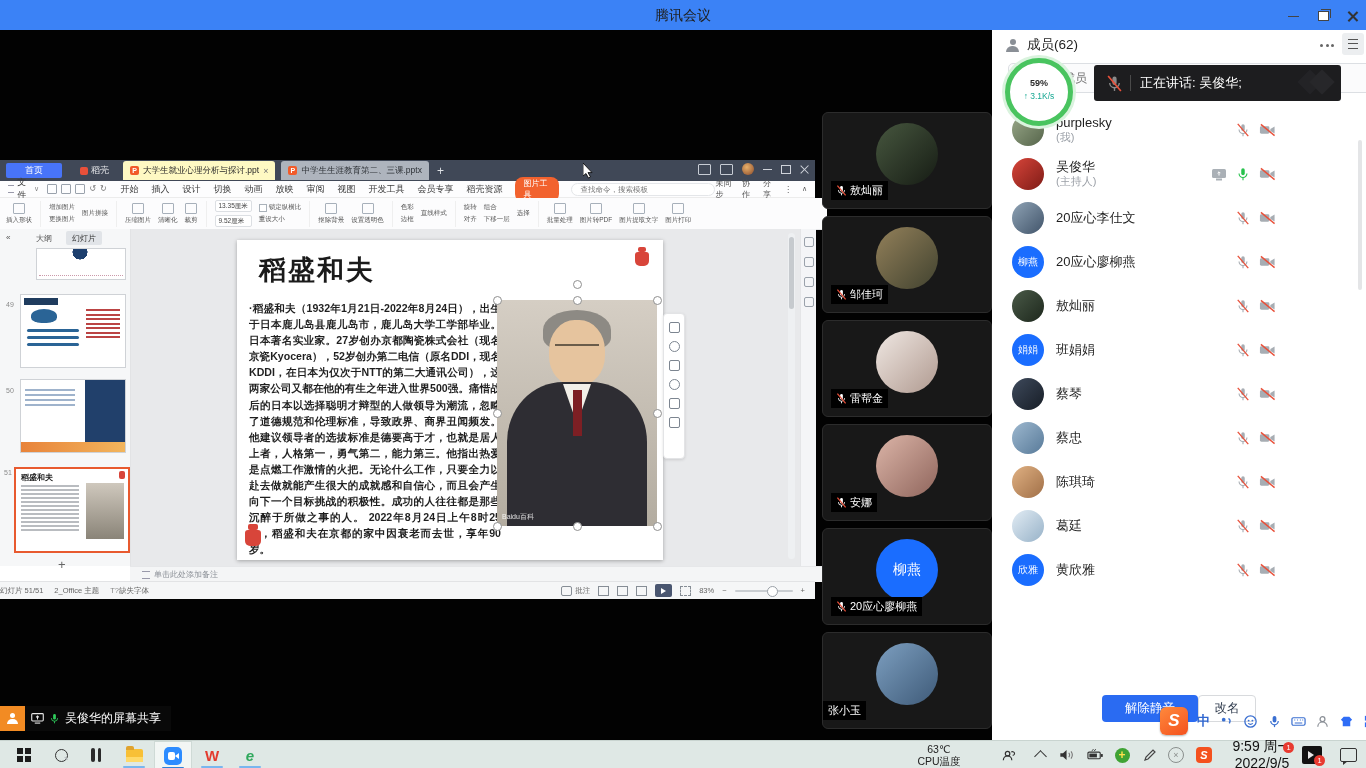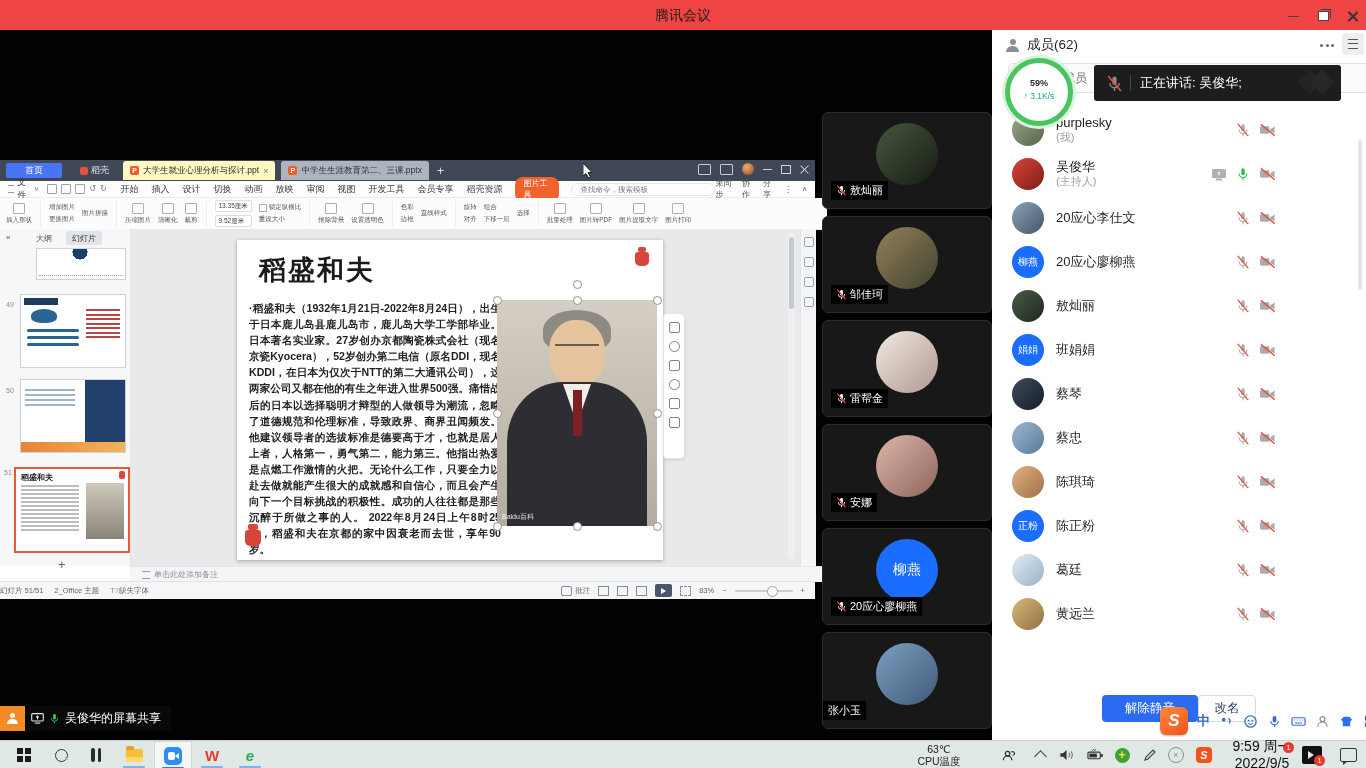--- a/index.html
+++ b/index.html
@@ -1,20 +1,20 @@
 <!DOCTYPE html>
 <html><head>
 <meta charset="utf-8">
 <style>
   html,body{margin:0;padding:0;}
   body{width:1366px;height:768px;position:relative;overflow:hidden;
        font-family:"Liberation Sans","DejaVu Sans",sans-serif;background:#000;}
   .abs{position:absolute;}
   
-  #titlebar{left:0;top:0;width:1366px;height:30px;background:#ef4444;border-bottom:1px solid #e4e4e4;}
+  #titlebar{left:0;top:0;width:1366px;height:30px;background:#3b82f6;border-bottom:1px solid #e4e4e4;}
   #win-title{left:0;right:0;top:7px;text-align:center;font-size:14px;color:#1f1f1f;}
   .winctl{top:9px;width:26px;height:14px;display:flex;align-items:center;justify-content:center;cursor:default;}
   .minline{width:11px;height:0;border-top:1.5px solid #444;}
   .maxbox{width:9px;height:8px;border:1.2px solid #444;background:#fff;position:relative;}
   .maxbox:before{content:"";position:absolute;left:2px;top:-3px;width:9px;height:8px;border:1.2px solid #444;border-bottom:none;border-left:none;}
   .closex{position:relative;width:12px;height:12px;}
   .closex:before,.closex:after{content:"";position:absolute;left:5px;top:0;width:1.6px;height:13px;background:#333;}
   .closex:before{transform:rotate(45deg);} .closex:after{transform:rotate(-45deg);}
   
   #share-area{left:0;top:30px;width:992px;height:710px;background:#020202;}
@@ -864,91 +864,69 @@
             <line x1="2" y1="1" x2="14" y2="15" stroke="#e8503a" stroke-width="1.5"></line>
           </svg>
           <svg width="17" height="14" viewBox="0 0 18 14">
             <rect x="1" y="3" width="10" height="8" rx="1.5" fill="#a7adb3"></rect>
             <path d="M12 6l4.5-2.8v7.6L12 8z" fill="#a7adb3"></path>
             <line x1="2" y1="1" x2="16.5" y2="13" stroke="#e8503a" stroke-width="1.5"></line>
           </svg>
         </div>
       </div>
 
+
       <div class="m-row">
-
-        <div class="m-avatar text">
-          <span>正粉</span>
-        </div>
+        <div class="m-avatar" style="--c1: #e2ecf4; --c2: #97b2c8;"></div>
+
         <div class="m-names">
-          <div class="m-name">陈正粉</div>
+          <div class="m-name">葛廷</div>
 
         </div>
         <div class="m-icons">
 
           <svg width="14" height="14" viewBox="0 0 16 16">
             <rect x="6" y="1.5" width="4" height="8" rx="2" fill="#a7adb3"></rect>
             <path d="M3.5 7.5a4.5 4.5 0 0 0 9 0" stroke="#a7adb3" stroke-width="1.3" fill="none"></path>
             <line x1="8" y1="12" x2="8" y2="15" stroke="#a7adb3" stroke-width="1.3"></line>
             <line x1="2" y1="1" x2="14" y2="15" stroke="#e8503a" stroke-width="1.5"></line>
           </svg>
           <svg width="17" height="14" viewBox="0 0 18 14">
             <rect x="1" y="3" width="10" height="8" rx="1.5" fill="#a7adb3"></rect>
             <path d="M12 6l4.5-2.8v7.6L12 8z" fill="#a7adb3"></path>
             <line x1="2" y1="1" x2="16.5" y2="13" stroke="#e8503a" stroke-width="1.5"></line>
           </svg>
         </div>
       </div>
 
       <div class="m-row">
-        <div class="m-avatar" style="--c1: #e2ecf4; --c2: #97b2c8;"></div>
-
+
+        <div class="m-avatar text">
+          <span>欣雅</span>
+        </div>
         <div class="m-names">
-          <div class="m-name">葛廷</div>
+          <div class="m-name">黄欣雅</div>
 
         </div>
         <div class="m-icons">
 
           <svg width="14" height="14" viewBox="0 0 16 16">
             <rect x="6" y="1.5" width="4" height="8" rx="2" fill="#a7adb3"></rect>
             <path d="M3.5 7.5a4.5 4.5 0 0 0 9 0" stroke="#a7adb3" stroke-width="1.3" fill="none"></path>
             <line x1="8" y1="12" x2="8" y2="15" stroke="#a7adb3" stroke-width="1.3"></line>
             <line x1="2" y1="1" x2="14" y2="15" stroke="#e8503a" stroke-width="1.5"></line>
           </svg>
           <svg width="17" height="14" viewBox="0 0 18 14">
             <rect x="1" y="3" width="10" height="8" rx="1.5" fill="#a7adb3"></rect>
             <path d="M12 6l4.5-2.8v7.6L12 8z" fill="#a7adb3"></path>
             <line x1="2" y1="1" x2="16.5" y2="13" stroke="#e8503a" stroke-width="1.5"></line>
           </svg>
         </div>
       </div>
 
-
-      <div class="m-row">
-        <div class="m-avatar" style="--c1: #d9b878; --c2: #8f7043;"></div>
-
-        <div class="m-names">
-          <div class="m-name">黄远兰</div>
-
-        </div>
-        <div class="m-icons">
-
-          <svg width="14" height="14" viewBox="0 0 16 16">
-            <rect x="6" y="1.5" width="4" height="8" rx="2" fill="#a7adb3"></rect>
-            <path d="M3.5 7.5a4.5 4.5 0 0 0 9 0" stroke="#a7adb3" stroke-width="1.3" fill="none"></path>
-            <line x1="8" y1="12" x2="8" y2="15" stroke="#a7adb3" stroke-width="1.3"></line>
-            <line x1="2" y1="1" x2="14" y2="15" stroke="#e8503a" stroke-width="1.5"></line>
-          </svg>
-          <svg width="17" height="14" viewBox="0 0 18 14">
-            <rect x="1" y="3" width="10" height="8" rx="1.5" fill="#a7adb3"></rect>
-            <path d="M12 6l4.5-2.8v7.6L12 8z" fill="#a7adb3"></path>
-            <line x1="2" y1="1" x2="16.5" y2="13" stroke="#e8503a" stroke-width="1.5"></line>
-          </svg>
-        </div>
-      </div>
     </div>
   <div class="abs" id="m-scrollthumb"></div>
 
   <div class="abs" id="m-footer">
     <button id="btn-unmute">解除静音</button>
     <button id="btn-rename">改名</button>
   </div>
 </div>
 
 <div class="abs" id="toast">

